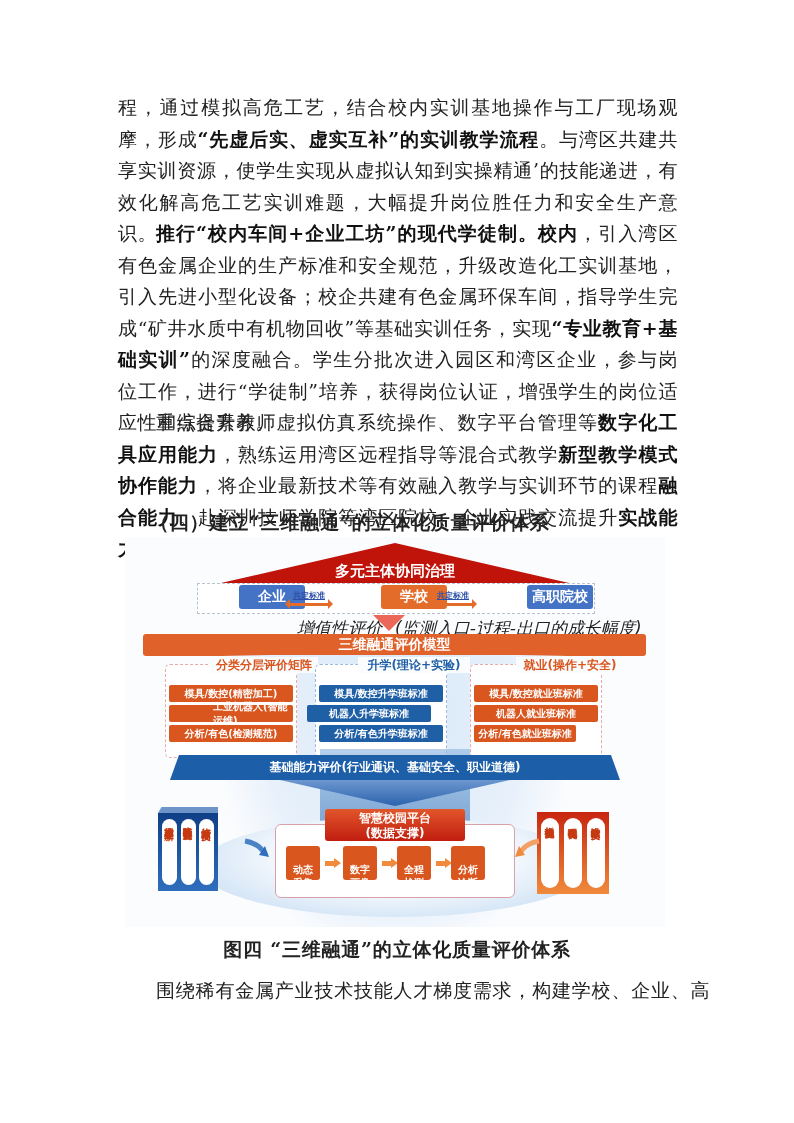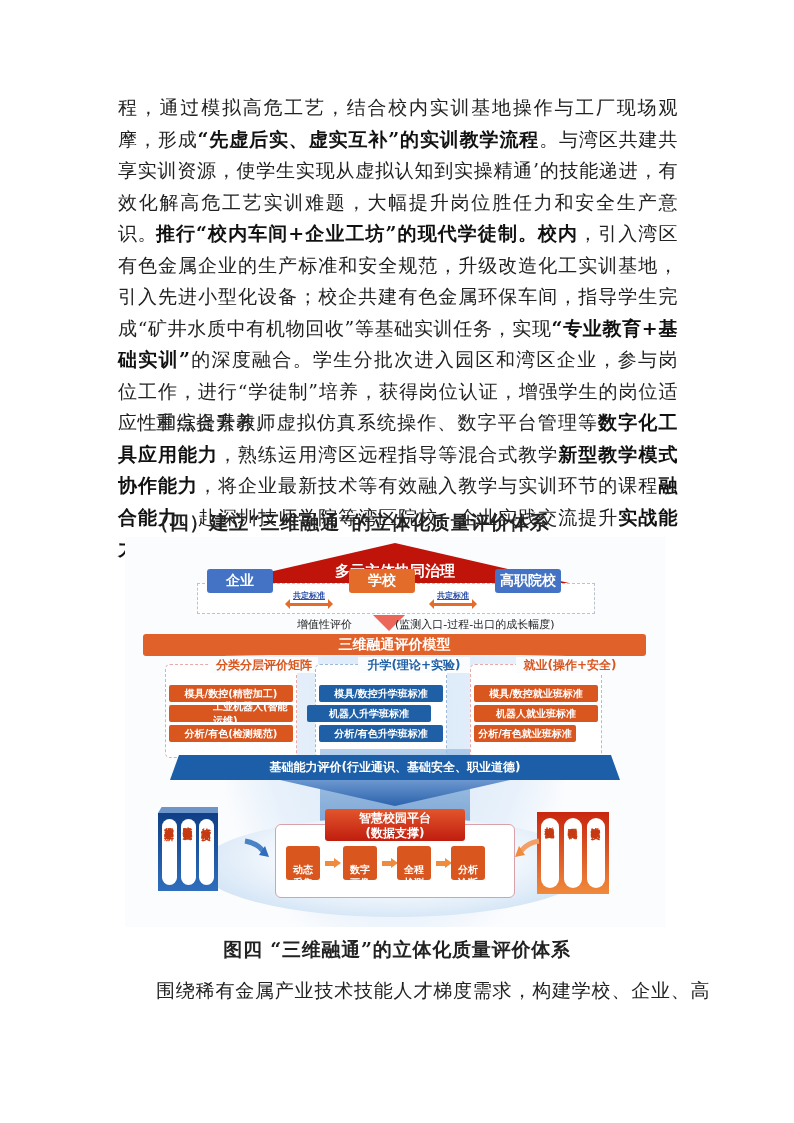--- a/index.html
+++ b/index.html
@@ -14,31 +14,31 @@
   .caption { position: absolute; left: 0; width: 794px; top: 937px; text-align: center; font-size: 19px; font-weight: bold; letter-spacing: 0.8px; }
   .last { position: absolute; left: 156px; top: 978px; font-size: 19px; letter-spacing: 0.8px; }
 
   
   .fig { position: absolute; left: 125px; top: 537px; width: 540px; height: 390px; background: #fbfcfe; overflow: hidden;
          font-family: "DejaVu Sans", "Liberation Sans", sans-serif; }
   .fig * { box-sizing: border-box; }
   .roof { position: absolute; left: 96px; top: 6px; width: 348px; height: 40px; }
   .roof-title { position: absolute; left: 0; width: 540px; top: 25px; text-align: center; color: #fff; font-weight: bold; font-size: 15px; }
   .gov-frame { position: absolute; left: 72px; top: 46px; width: 398px; height: 31px; border: 1px dashed #b9c2d0; background: #fff; }
-  .entity { position: absolute; top: 32px; height: 24px; border-radius: 3px; color: #fff; font-weight: bold; font-size: 14px;
-            display: flex; align-items: center; justify-content: center; }
+  .entity { position: absolute; top: 48px; height: 24px; border-radius: 3px; color: #fff; font-weight: bold; font-size: 14px;
+            display: flex; align-items: center; justify-content: center; margin-left: 32px; }
   .e-blue { background: #4472c4; }
   .e-orange { background: #e36c2a; }
   .std-arrow { position: absolute; top: 54px; width: 48px; height: 20px; }
   .std-label { position: absolute; top: -1px; left: 0; width: 100%; text-align: center; font-size: 8px; color: #2d4fa8; font-weight: bold; text-decoration: underline; }
   .std-line { position: absolute; left: 4px; right: 4px; top: 12px; height: 3px; background: #e36c2a; }
   .std-line:before, .std-line:after { content: ""; position: absolute; top: -4px; border: 5.5px solid transparent; }
   .std-line:before { left: -9px; border-right-color: #e36c2a; }
   .std-line:after { right: -9px; border-left-color: #e36c2a; }
-  .value-eval { position: absolute; top: 80px; font-size: 11px; color: #222; }
+  .value-eval { position: absolute; top: 80px; font-size: 17px; color: #222; font-style: italic; }
   .down-red { position: absolute; left: 248px; top: 78px; width: 0; height: 0; border-left: 16px solid transparent; border-right: 16px solid transparent; border-top: 16px solid #e84c3d; opacity: 0.85; }
   .model-bar { position: absolute; left: 18px; top: 97px; width: 503px; height: 22px; background: #e0612a; border-radius: 3px;
                color: #fff; font-size: 14px; font-weight: bold; display: flex; align-items: center; justify-content: center; }
   .halo { position: absolute; left: 100px; top: 118px; width: 340px; height: 300px; background: radial-gradient(ellipse at 50% 20%, #d7e7f7 0%, #e8f1fb 55%, rgba(240,246,252,0) 75%); }
   .col { position: absolute; top: 127px; width: 132px; height: 94px; border: 1px dashed #e7a9a9; border-radius: 5px; background: #fff; }
   .col.blue { border-color: #9cb8da; }
   .col-title { position: absolute; top: 120px; height: 16px; font-size: 12px; font-weight: bold; background: #fbfcfe; padding: 0 4px; text-align: center; margin-left: 33px; }
   .cell { position: absolute; height: 17px; font-size: 10px; font-weight: bold; color: #fff; display: flex; align-items: center; justify-content: center; border-radius: 2px; }
   .cell.o { background: #d9561f; }
   .cell.b { background: #1f5fa6; }

